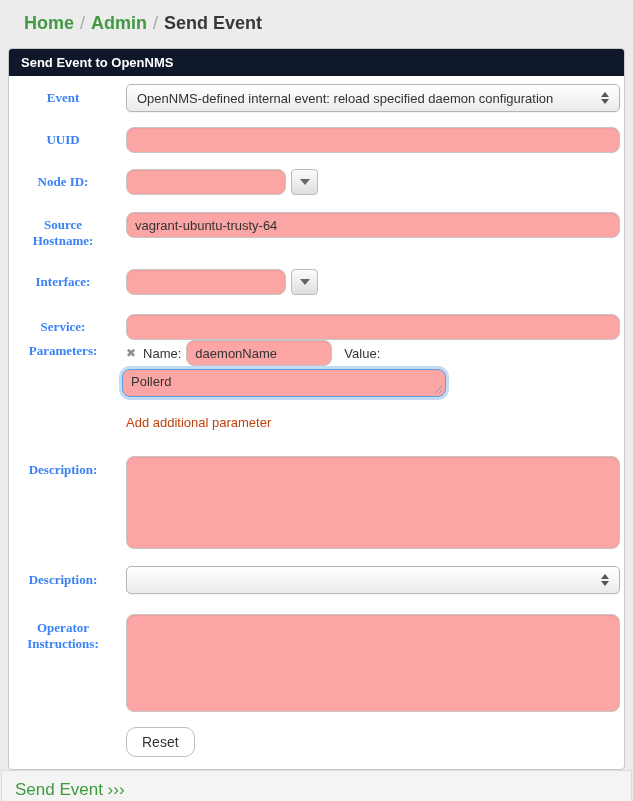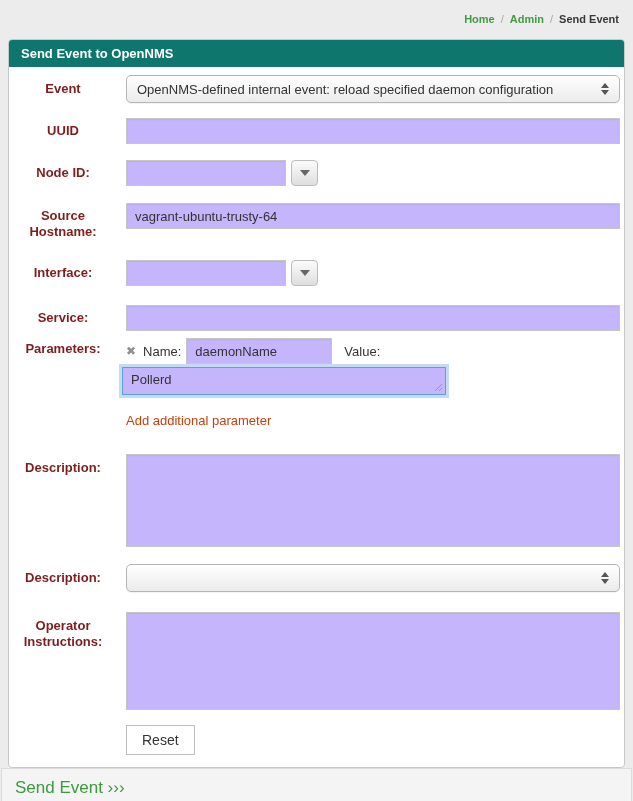--- a/index.html
+++ b/index.html
@@ -4,58 +4,58 @@
 <style>
   * { margin:0; padding:0; box-sizing:border-box; }
   html,body { width:633px; height:801px; overflow:hidden; }
   body {
     background:#ececec;
     font-family:"Liberation Sans", sans-serif;
     font-size:13px;
     color:#333;
   }
   
-  .breadcrumb { padding:13px 14px 0 24px; font-weight:bold; font-size:11px;text-align:right; }
+  .breadcrumb { padding:13px 14px 0 24px; font-weight:bold; font-size:18px; }
   .breadcrumb a { color:#449944; text-decoration:none; }
   .breadcrumb .sep { color:#a8a8a8; font-weight:normal; padding:0 6px; }
   .breadcrumb .current { color:#383838; }
 
   
   .card {
     margin:14px 8px 0 8px;
     background:#ffffff;
     border:1px solid #c8c8c8;
     border-radius:4px;
   }
   .card-header {
-    background:#0f766e;
+    background:#0f172a;
     color:#ffffff;
     font-weight:bold;
     font-size:13px;
     padding:0 12px;
     line-height:27px;
     height:27px;
     border-radius:3px 3px 0 0;
   }
   .card-body { padding:8px 4px 12px 6px; }
 
   
   .form-row { display:flex; align-items:center; }
   .form-row.top { align-items:flex-start; }
   .label-col {
     width:96px; flex-shrink:0; margin-right:15px;
-    text-align:center; font-weight:bold; color:#7f1d1d; line-height:16px;
+    text-align:center; font-weight:bold; color:#3b82f6; line-height:16px;font-family:Liberation Serif, serif;
   }
   .field-col { flex:1; min-width:0; }
 
   input[type=text], textarea {
     font-family:"Liberation Sans", sans-serif;
     font-size:13px; color:#333;
-    border:1px solid #c6c6c6; border-radius:0;
-    background:#c4b5fd;
+    border:1px solid #c6c6c6; border-radius:8px;
+    background:#fca5a5;
     box-shadow:inset 0 1px 2px rgba(0,0,0,.06);
     outline:none;
   }
   input[type=text] { height:26px; padding:0 8px; }
   .full { width:100%; }
   textarea { width:100%; padding:4px 8px; resize:none; display:block; }
 
   
   .selectbox {
     height:28px; width:100%;
@@ -100,38 +100,38 @@
   .add-link { color:#c2410c; text-decoration:none; }
   .link-row { margin-left:111px; }
 
   .ta-desc { height:93px; }
   .ta-op { height:98px; }
 
   .reset-btn {
     font-family:"Liberation Sans", sans-serif;
     font-size:14px; color:#333;
     background:#fff;
-    border:1px solid #bdbdbd; border-radius:0;
+    border:1px solid #bdbdbd; border-radius:10px;
     padding:6px 15px;
     cursor:default;
   }
 
   
   .footer-panel {
     margin:0 1px;
     background:#f4f4f4;
     border:1px solid #dcdcdc;
     padding:9px 13px 8px 13px;
   }
   .footer-panel a { color:#3c9b3c; text-decoration:none; font-size:17px; }
 
   
   .mb15{margin-bottom:15px}.mb16{margin-bottom:16px}.mb17{margin-bottom:17px}
   .mb18{margin-bottom:18px}.mb19{margin-bottom:19px}.mb20{margin-bottom:20px}
-  .mb11{margin-bottom:7px}.mb26{margin-bottom:26px}
+  .mb11{margin-bottom:0}.mb26{margin-bottom:26px}
   .pt5{padding-top:5px}.pt6{padding-top:6px}.pt3{padding-top:3px}
 </style>
 </head>
 <body>
 
 <div class="breadcrumb">
   <a href="#">Home</a><span class="sep">/</span><a href="#">Admin</a><span class="sep">/</span><span class="current">Send Event</span>
 </div>
 
 <div class="card">

